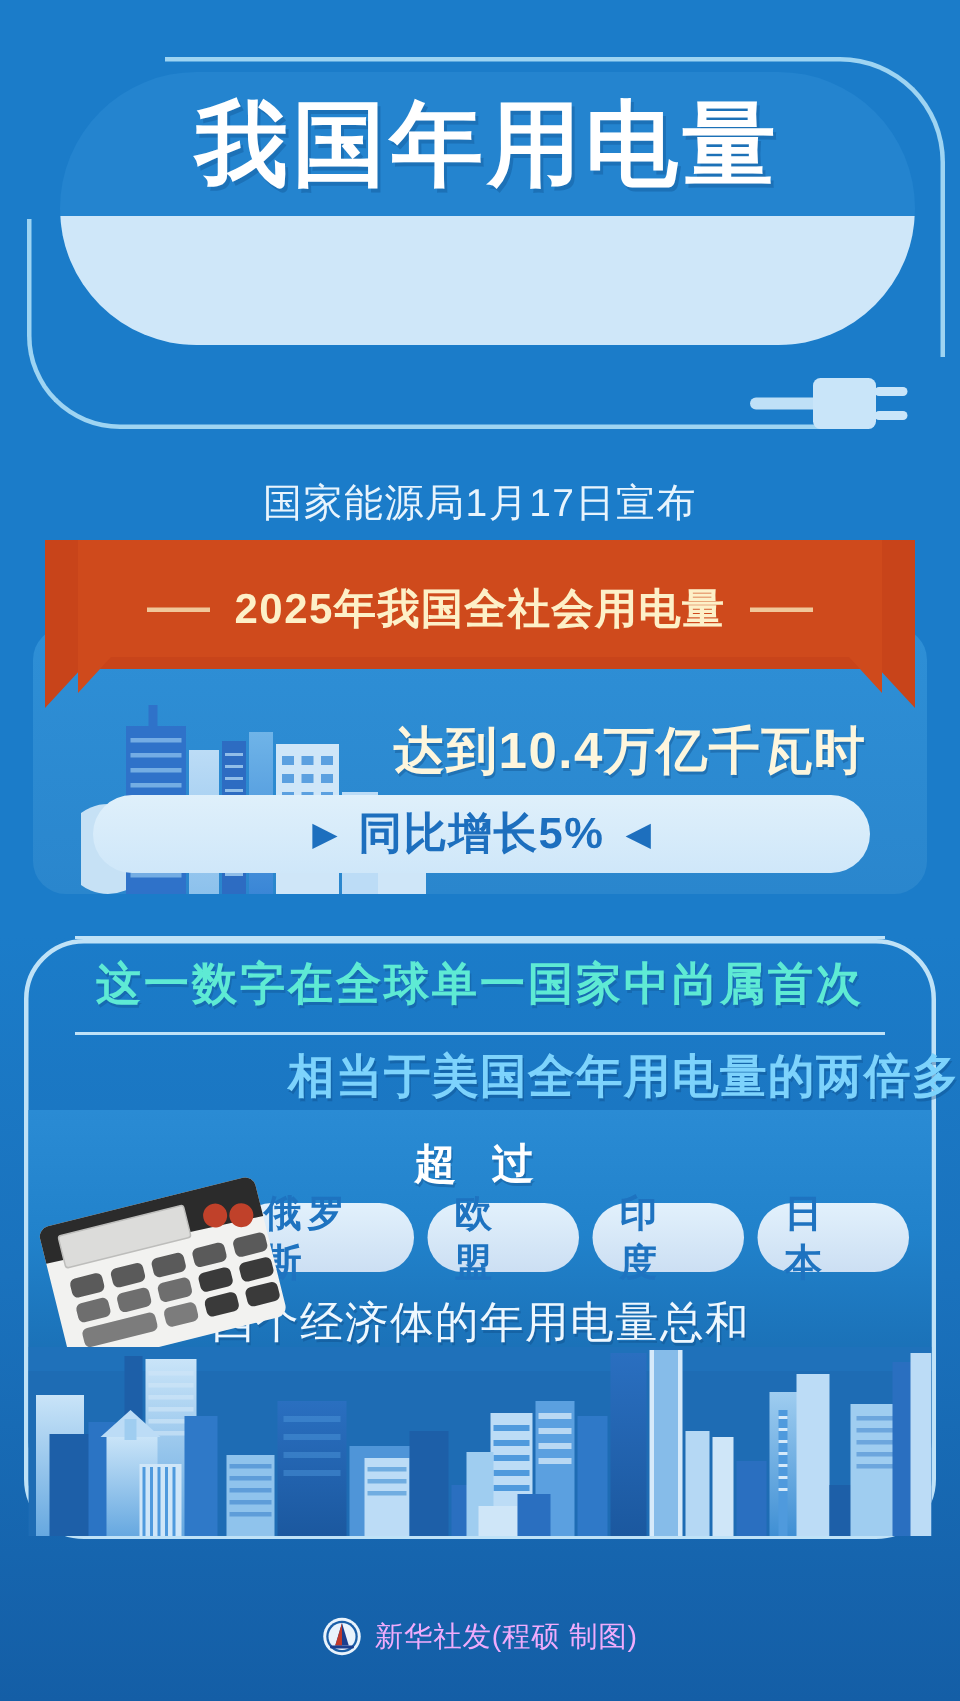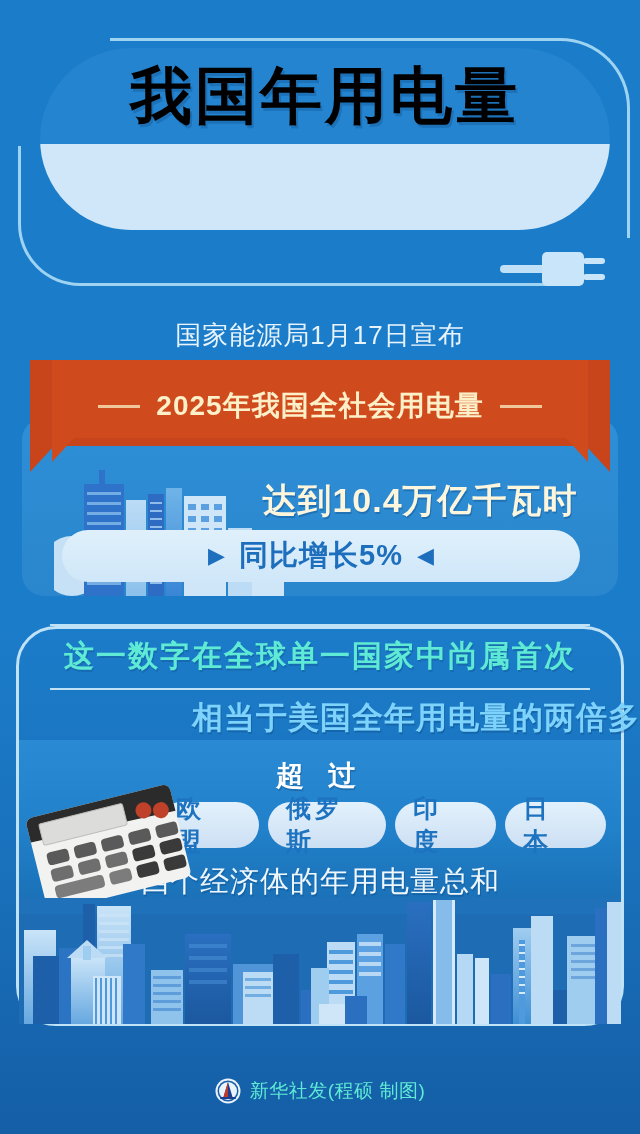--- a/index.html
+++ b/index.html
@@ -15,21 +15,21 @@
   #deco-top-right{ left:110px; top:38px; width:520px; height:200px;
      border-color:#9ed4f2; border-left:none; border-bottom:none; border-radius:0 70px 0 0;}
   #deco-left{ left:18px; top:146px; width:560px; height:140px;
      border-right:none; border-top:none; border-radius:0 0 0 62px;}
 
   
   #title-card{ position:absolute; left:40px; top:48px; width:570px; height:182px;
      border-radius:92px; background:#2484cf; overflow:hidden; }
   #title-line1{ position:absolute; left:0; top:0; width:100%; height:96px;
      display:flex; align-items:center; justify-content:center;
-     color:#000000; font-size:62px; font-weight:bold; letter-spacing:3px;
+     color:#ffffff; font-size:62px; font-weight:bold; letter-spacing:3px;
      text-shadow:2px 3px 0 rgba(10,70,130,.30);
      font-family:"Liberation Sans","DejaVu Sans",sans-serif; }
   #title-line2-bg{ position:absolute; left:0; top:96px; width:100%; height:86px;
      background:#cfe7f9; border-radius:0 0 92px 92px; }
   #title-line2{ position:absolute; left:0; top:96px; width:100%; height:86px;
      display:flex; align-items:center; justify-content:center;
      color:#1464b4; font-size:58px; font-weight:bold; letter-spacing:1px; }
 
   
   #plug{ position:absolute; left:500px; top:246px; width:110px; height:46px;}
@@ -82,21 +82,21 @@
      color:#eef7fe; font-size:29px; letter-spacing:1px;
      text-shadow:1px 2px 0 rgba(12,70,125,.35);}
 
   #calculator{ position:absolute; left:18px; top:784px; width:180px; height:125px;}
 
   #bottom-skyline{ position:absolute; left:19px; top:898px; width:602px; height:126px;}
 
   
   #footer{ position:absolute; left:0; top:1078px; width:100%;
      display:flex; align-items:center; justify-content:center; gap:9px;}
-  #footer-text{ color:#5eead4; font-size:19px; letter-spacing:.5px;}
+  #footer-text{ color:#f0abfc; font-size:19px; letter-spacing:.5px;}
 </style>
 </head>
 <body>
 
 <div class="deco-line" id="deco-top-right"></div>
 <div class="deco-line" id="deco-left"></div>
 
 <div id="title-card">
   <div id="title-line2-bg"></div>
   <div id="title-line1">我国年用电量</div>
@@ -205,22 +205,22 @@
 <div id="lower-band"></div>
 
 <div class="hair" id="hair-top"></div>
 <div id="global-first">这一数字在全球单一国家中尚属首次</div>
 <div class="hair" id="hair-bot"></div>
 
 <div id="double-line">相当于美国全年用电量的两倍多</div>
 <div id="exceed">超 过</div>
 
 <div id="pill-row">
+  <div class="country-pill">俄罗斯</div>
   <div class="country-pill">欧 盟</div>
-  <div class="country-pill">俄罗斯</div>
   <div class="country-pill">印 度</div>
   <div class="country-pill">日 本</div>
 </div>
 
 <div id="sum-line">四个经济体的年用电量总和</div>
 
 <svg id="calculator" viewBox="0 0 180 125">
   <g transform="rotate(-14 90 62)">
     <rect x="16" y="16" width="148" height="96" rx="7" fill="#f2f2f0"></rect>
     <path d="M16 40 L16 23 a7 7 0 0 1 7 -7 L157 16 a7 7 0 0 1 7 7 L164 44 Z" fill="#2b2b2b"></path>

